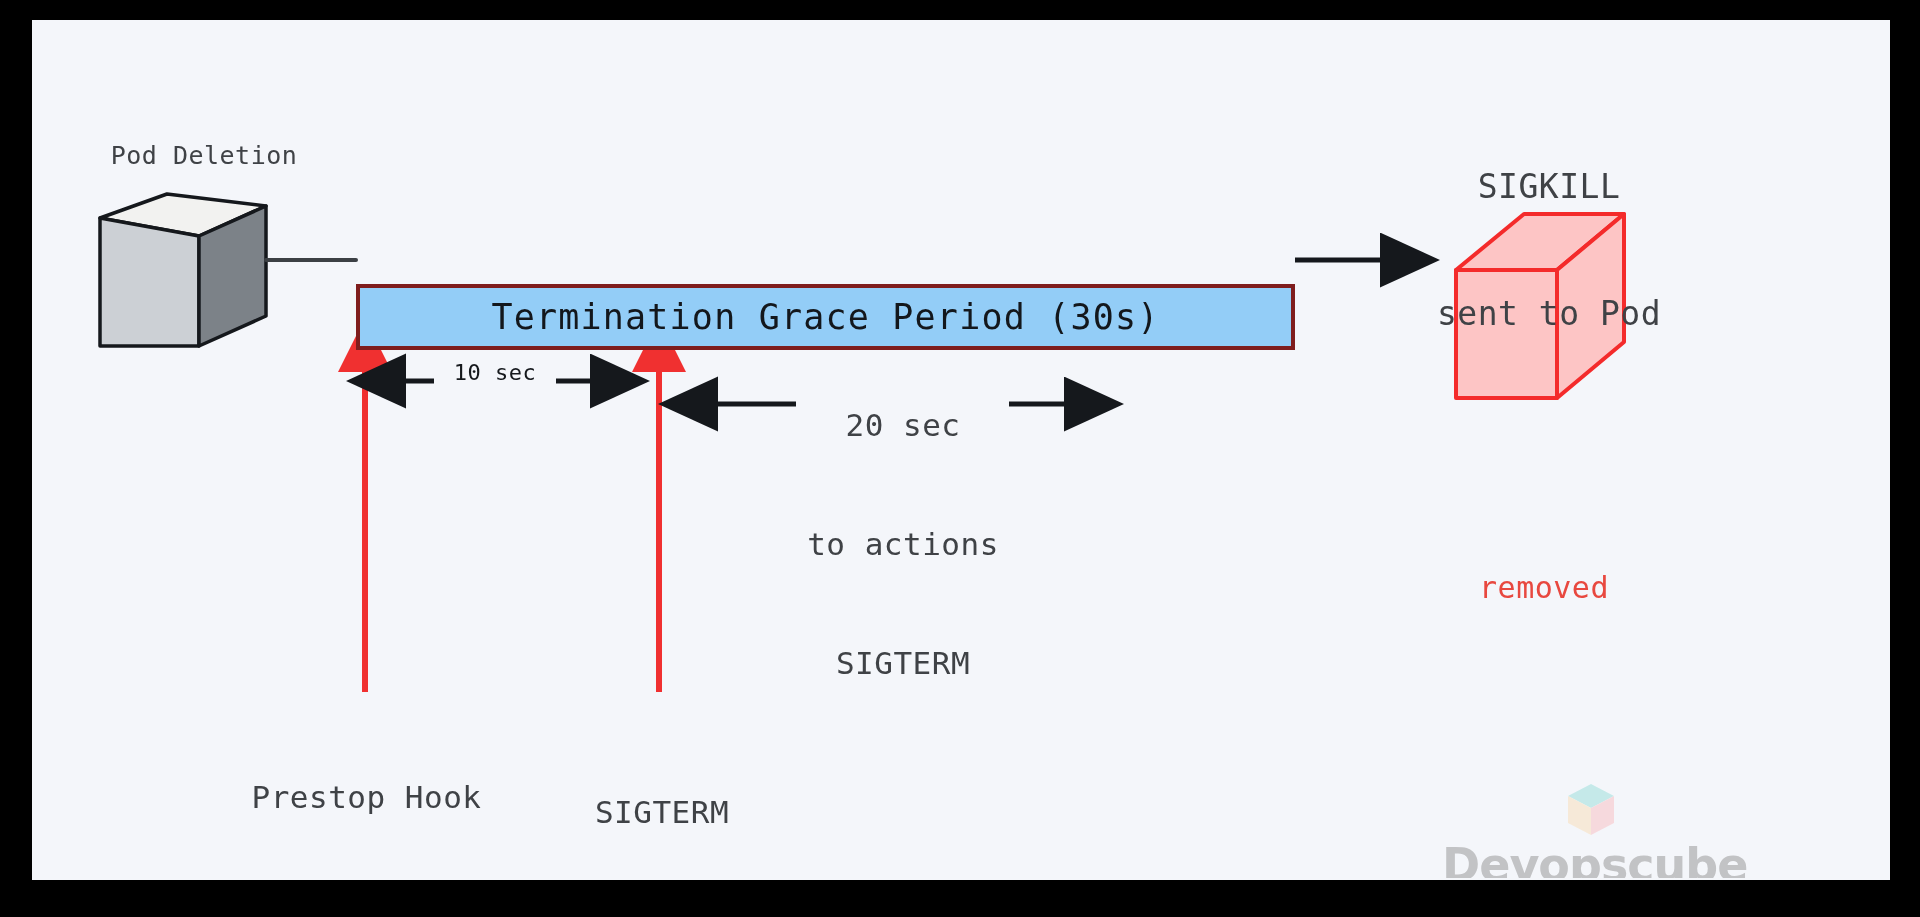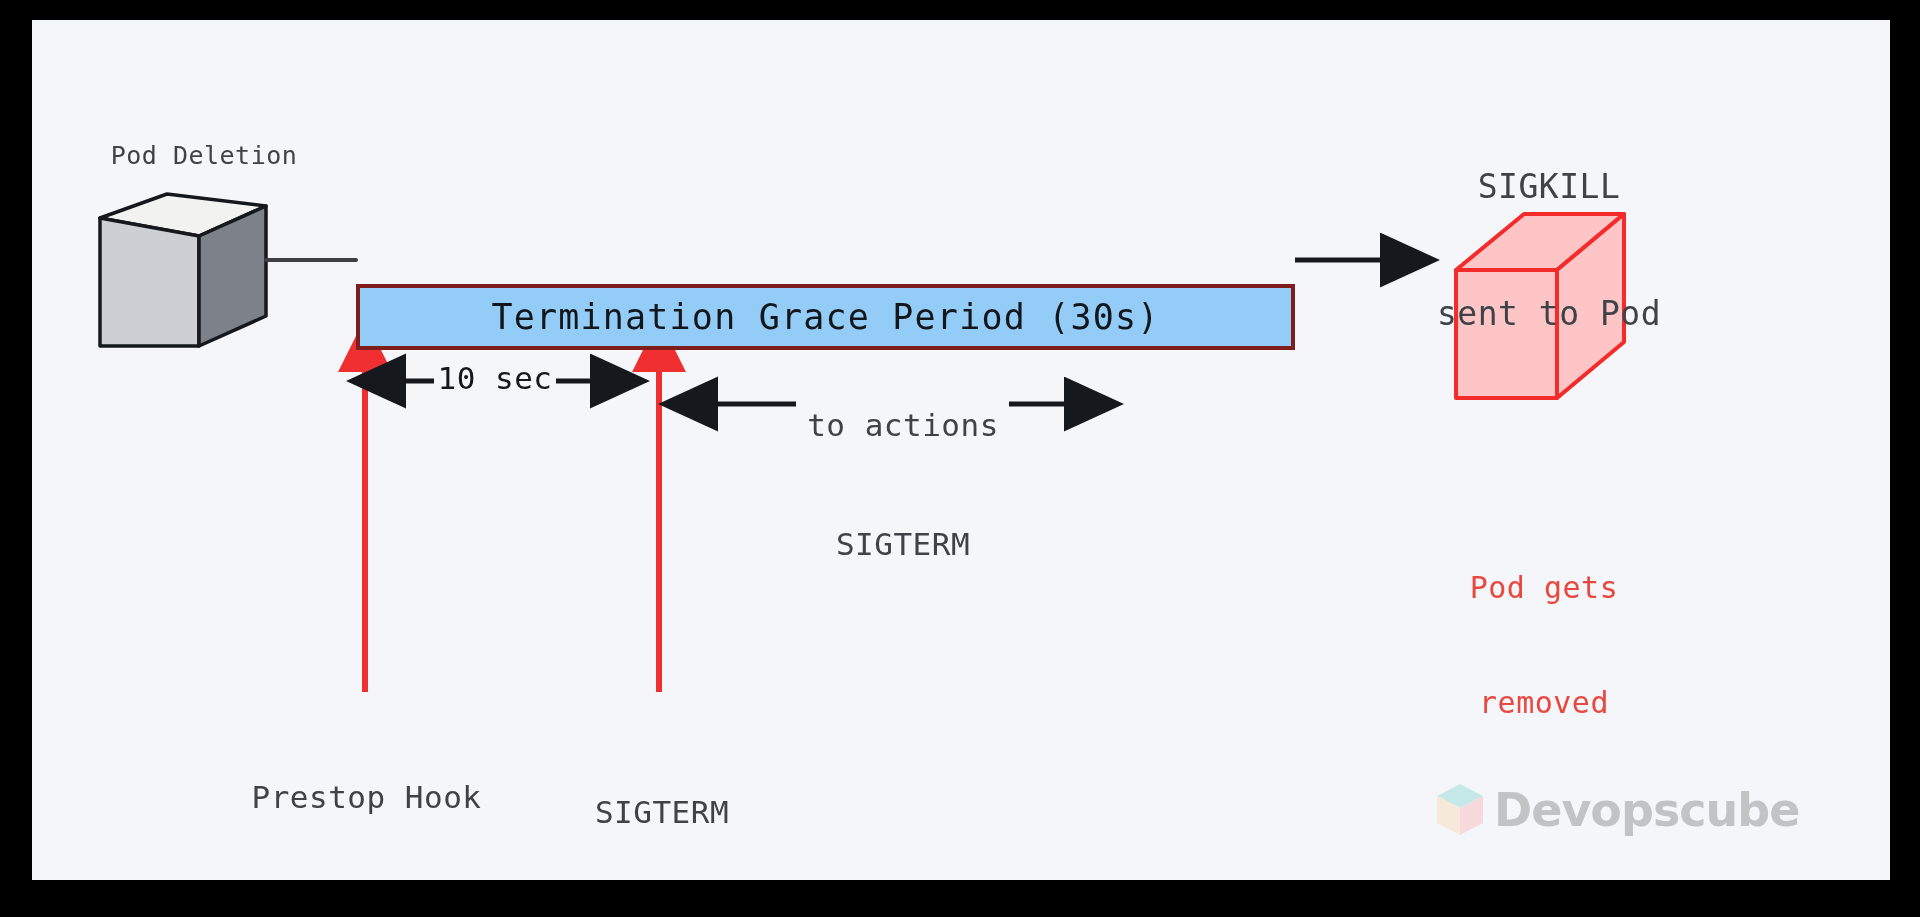--- a/index.html
+++ b/index.html
@@ -20,21 +20,21 @@
   
   #gracebar{position:absolute;left:322px;top:262px;width:939px;height:66px;
             background:#93cdf7;border:4px solid #7f1d1d;box-sizing:border-box;
             display:flex;align-items:center;justify-content:center;}
   #gracebar span{font-size:35px;color:#13171c;letter-spacing:1.2px;white-space:pre;}
 
   
   #vec{position:absolute;left:0;top:0;width:1854px;height:856px;}
 
   
-  #logo{position:absolute;left:1400px;top:760px;display:flex;align-items:center;opacity:.55;}
+  #logo{position:absolute;left:1400px;top:760px;display:flex;align-items:center;opacity:.55;flex-direction:column;}
   #logo .word{font-family:"DejaVu Sans","Liberation Sans",sans-serif;
               font-weight:bold;font-size:46px;color:#9a9a9a;letter-spacing:-1px;
               margin-left:8px;}
 </style>
 </head>
 <body>
 
 <div id="frame">
   <div id="innerborder"></div>
 
@@ -87,39 +87,39 @@
 
     <div class="txt ctr" style="left:10px;top:54px;width:320px;font-size:25px;">
       <div>Pod Deletion</div>
     </div>
 
     <div class="txt ctr" style="left:1350px;top:60px;width:330px;font-size:33px;">
       <div>SIGKILL</div>
       <div>sent to Pod</div>
     </div>
 
-    <div class="txt ctr" style="left:398px;top:337px;width:126px;font-size:31px;color:#15181c;">10 sec</div>
+    <div class="txt ctr" style="left:398px;top:337px;width:126px;font-size:22px;color:#15181c;">10 sec</div>
 
     <div class="txt ctr" style="left:760px;top:305px;width:218px;font-size:31px;">
+      <div>20 sec</div>
       <div>to actions</div>
       <div>SIGTERM</div>
     </div>
 
     <div class="txt ctr" style="left:160px;top:677px;width:345px;font-size:31px;">
       <div>Prestop Hook</div>
       
     </div>
 
     <div class="txt ctr" style="left:512px;top:692px;width:232px;font-size:31px;">
       <div>SIGTERM</div>
       
     </div>
 
     <div class="txt ctr" style="left:1400px;top:470px;width:220px;font-size:30px;color:#e8483f;">
-      <div>Pod gets</div>
       <div>removed</div>
     </div>
 
     <div id="logo">
       <svg width="52" height="56" viewBox="0 0 52 56">
         <polygon points="26,2 49,14 26,26 3,14" fill="#9fe0dc"></polygon>
         <polygon points="3,14 26,26 26,53 3,41" fill="#f8e0bd"></polygon>
         <polygon points="26,26 49,14 49,41 26,53" fill="#f9c3c6"></polygon>
       </svg>
       <span class="word">Devopscube</span>

